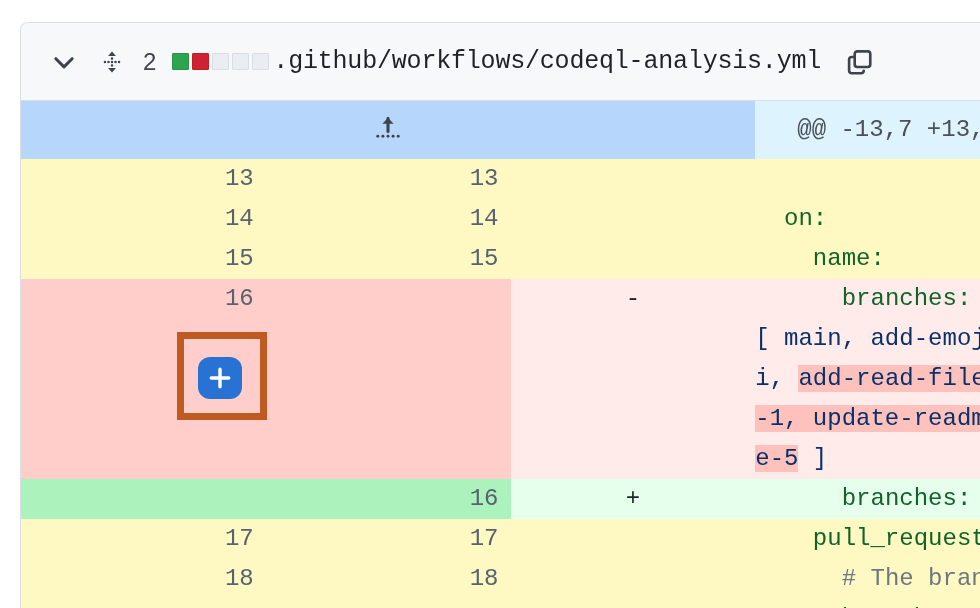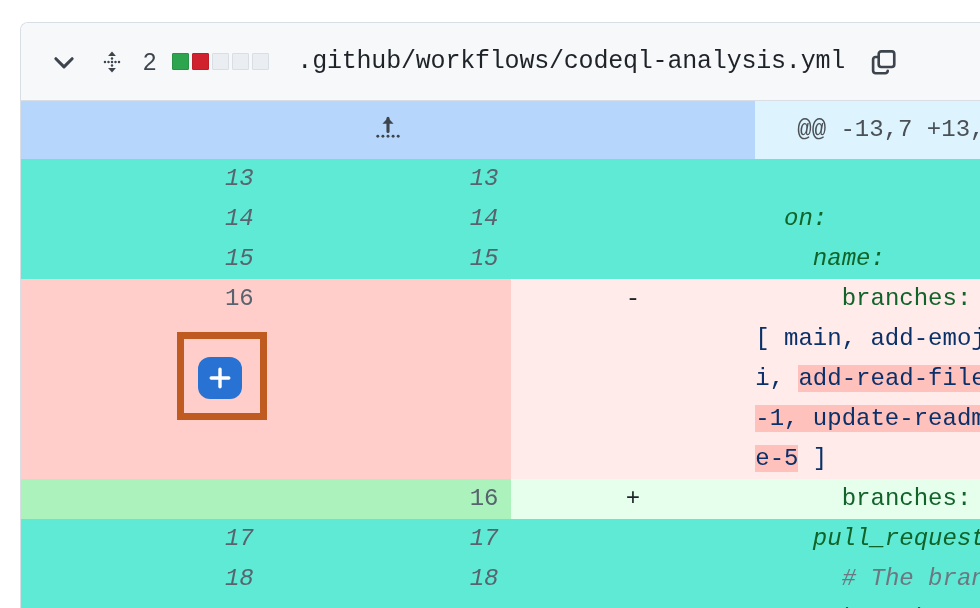--- a/index.html
+++ b/index.html
@@ -85,21 +85,21 @@
     border-radius: 1px;
   }
   .ds-add   { background: #2da44e; border: 1px solid #2a9148; box-sizing: border-box; }
   .ds-del   { background: #cf222e; border: 1px solid #bb1f2a; box-sizing: border-box; }
   .ds-empty { background: #eaeef2; border: 1px solid #d8dee4; box-sizing: border-box; }
 
   .file-path {
     font-family: "Liberation Mono", monospace;
     font-size: 25px;
     color: #1f2328;
-    margin-left: 28px;
+    margin-left: 4px;
     white-space: nowrap;
     flex: none;
     letter-spacing: -0.2px;
   }
 
   .copy-icon {
     margin-left: 22px;
     width: 34px;
     height: 34px;
     display: flex;
@@ -144,21 +144,21 @@
   }
 
   .code {
     padding-left: 0 !important;
     line-height: 40px;
     color: #1f2328;
     white-space: pre;
     overflow: hidden;
   }
 
-  tr.ctx td { background: #5eead4; font-style: italic; }
+  tr.ctx td { background: #fef9c3; }
 
   tr.del .gutter-old, tr.del .gutter-new { background: #ffcecb; }
   tr.del .marker, tr.del .code { background: #ffebe9; }
 
   tr.add .gutter-old, tr.add .gutter-new { background: #abf2bc; }
   tr.add .marker, tr.add .code { background: #e6ffec; }
 
   
   tr.expander .exp-gutter {
     background: #b6d7fb;

